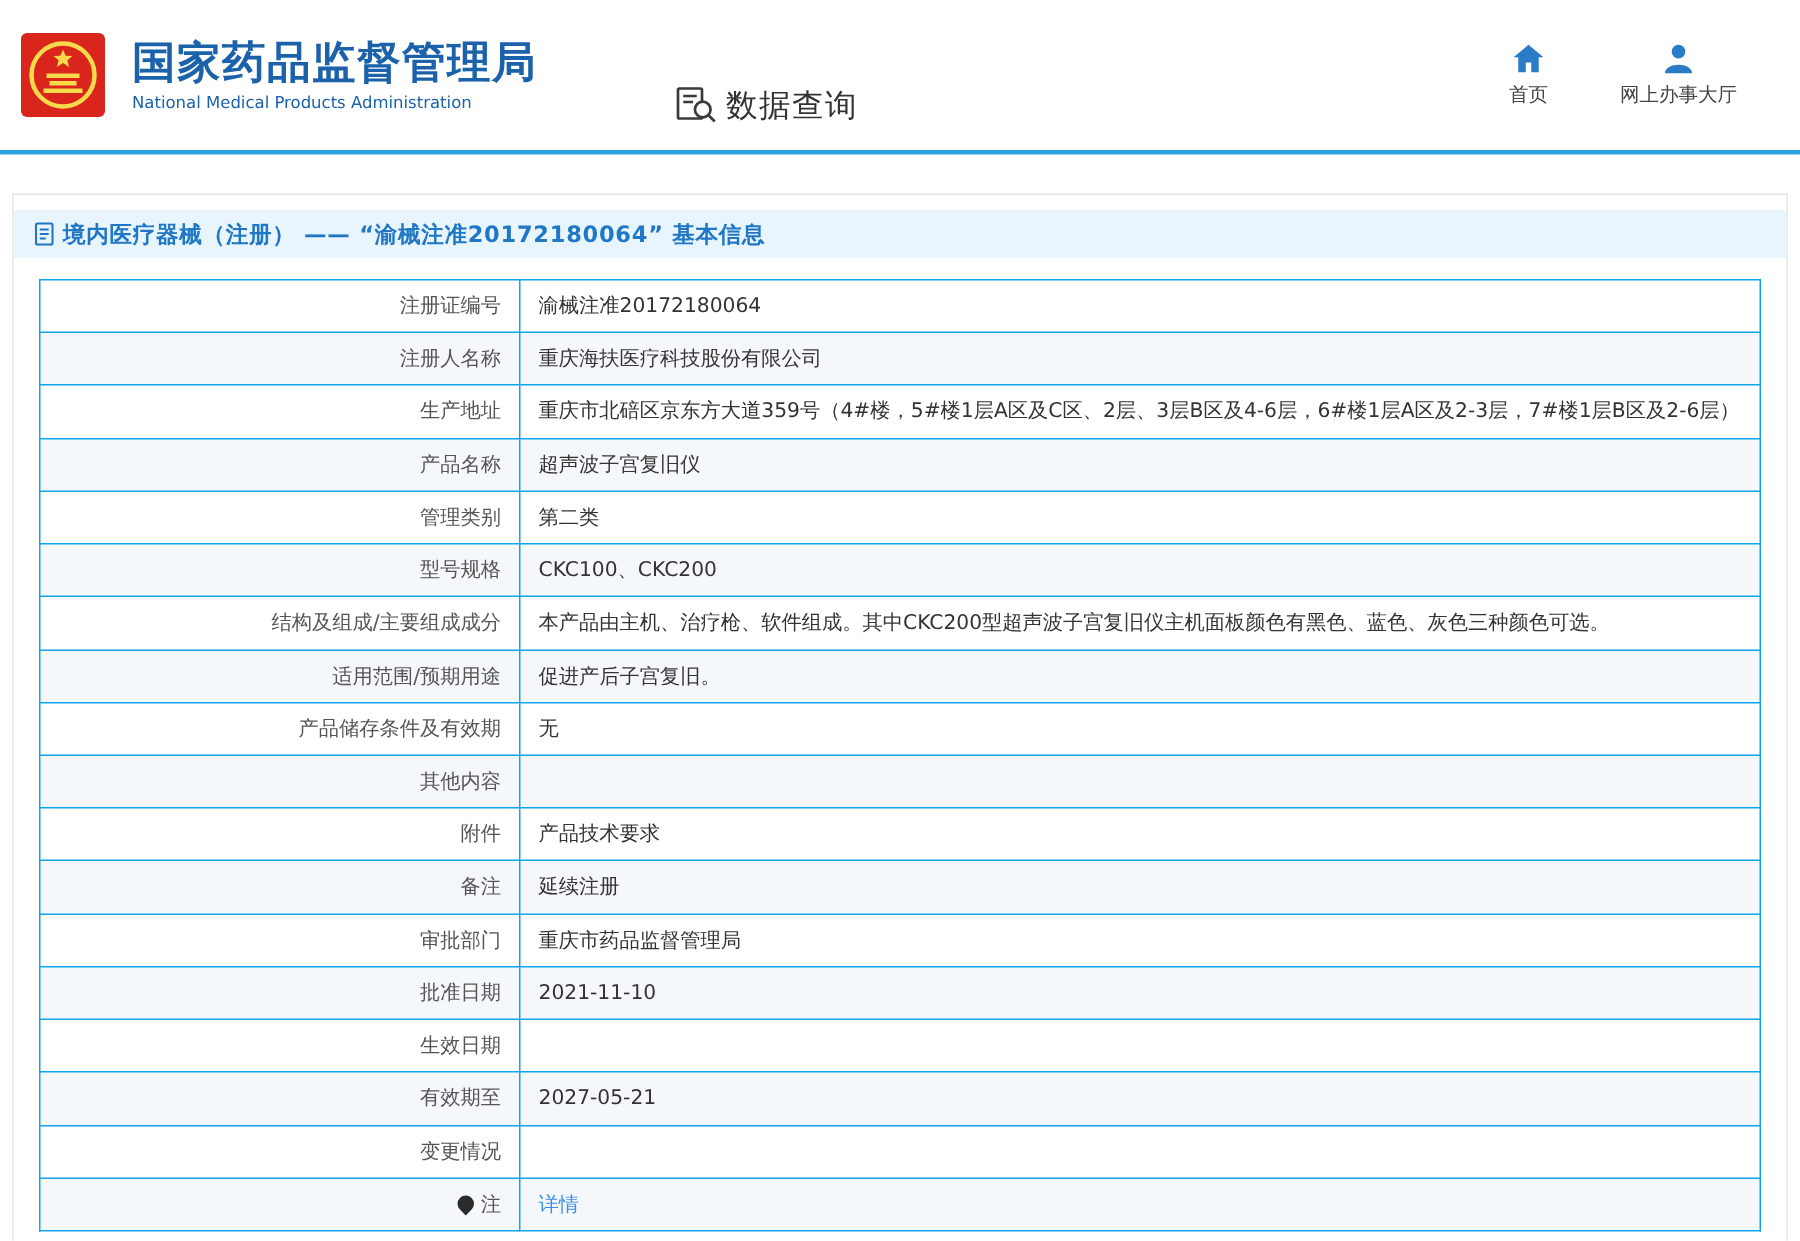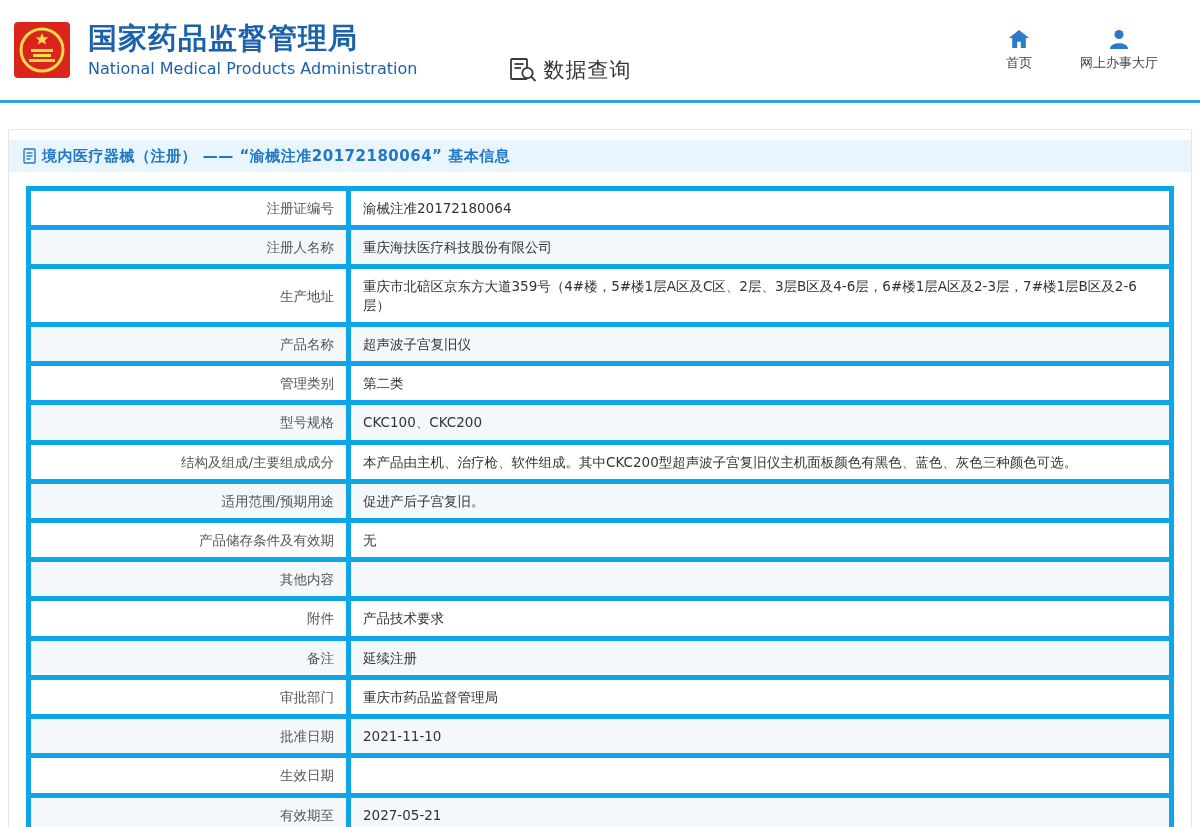--- a/index.html
+++ b/index.html
@@ -22,21 +22,21 @@
   .emblem { width: 56px; height: 56px; flex: 0 0 auto; }
   .org-names { margin-left: 18px; }
   .org-cn {
     font-size: 29px;
     font-weight: bold;
     color: #1b62ab;
     letter-spacing: 1px;
     line-height: 1.15;
   }
   .org-en {
-    font-size: 16px;
+    font-size: 11px;
     color: #1b62ab;
     margin-top: 3px;
   }
   .query-group {
     display: flex;
     align-items: center;
     margin-left: 92px;
     margin-top: 40px;
   }
   .query-title {
@@ -84,21 +84,21 @@
   }
 
   
   table.info-table {
     width: calc(100% - 34px);
     margin: 14px 17px 0 17px;
     border-collapse: collapse;
     table-layout: fixed;
   }
   .info-table td {
-    border: 5px solid #0ea5e9;
+    border: 1px solid #0ea5e9;
     font-size: 13.5px;
     padding: 8px 12px;
     height: 34px;
     line-height: 1.35;
     vertical-align: middle;
   }
   .info-table tr:nth-child(even) td { background: #f4f8fb; }
   .info-table td.label-cell {
     width: 320px;
     text-align: right;

